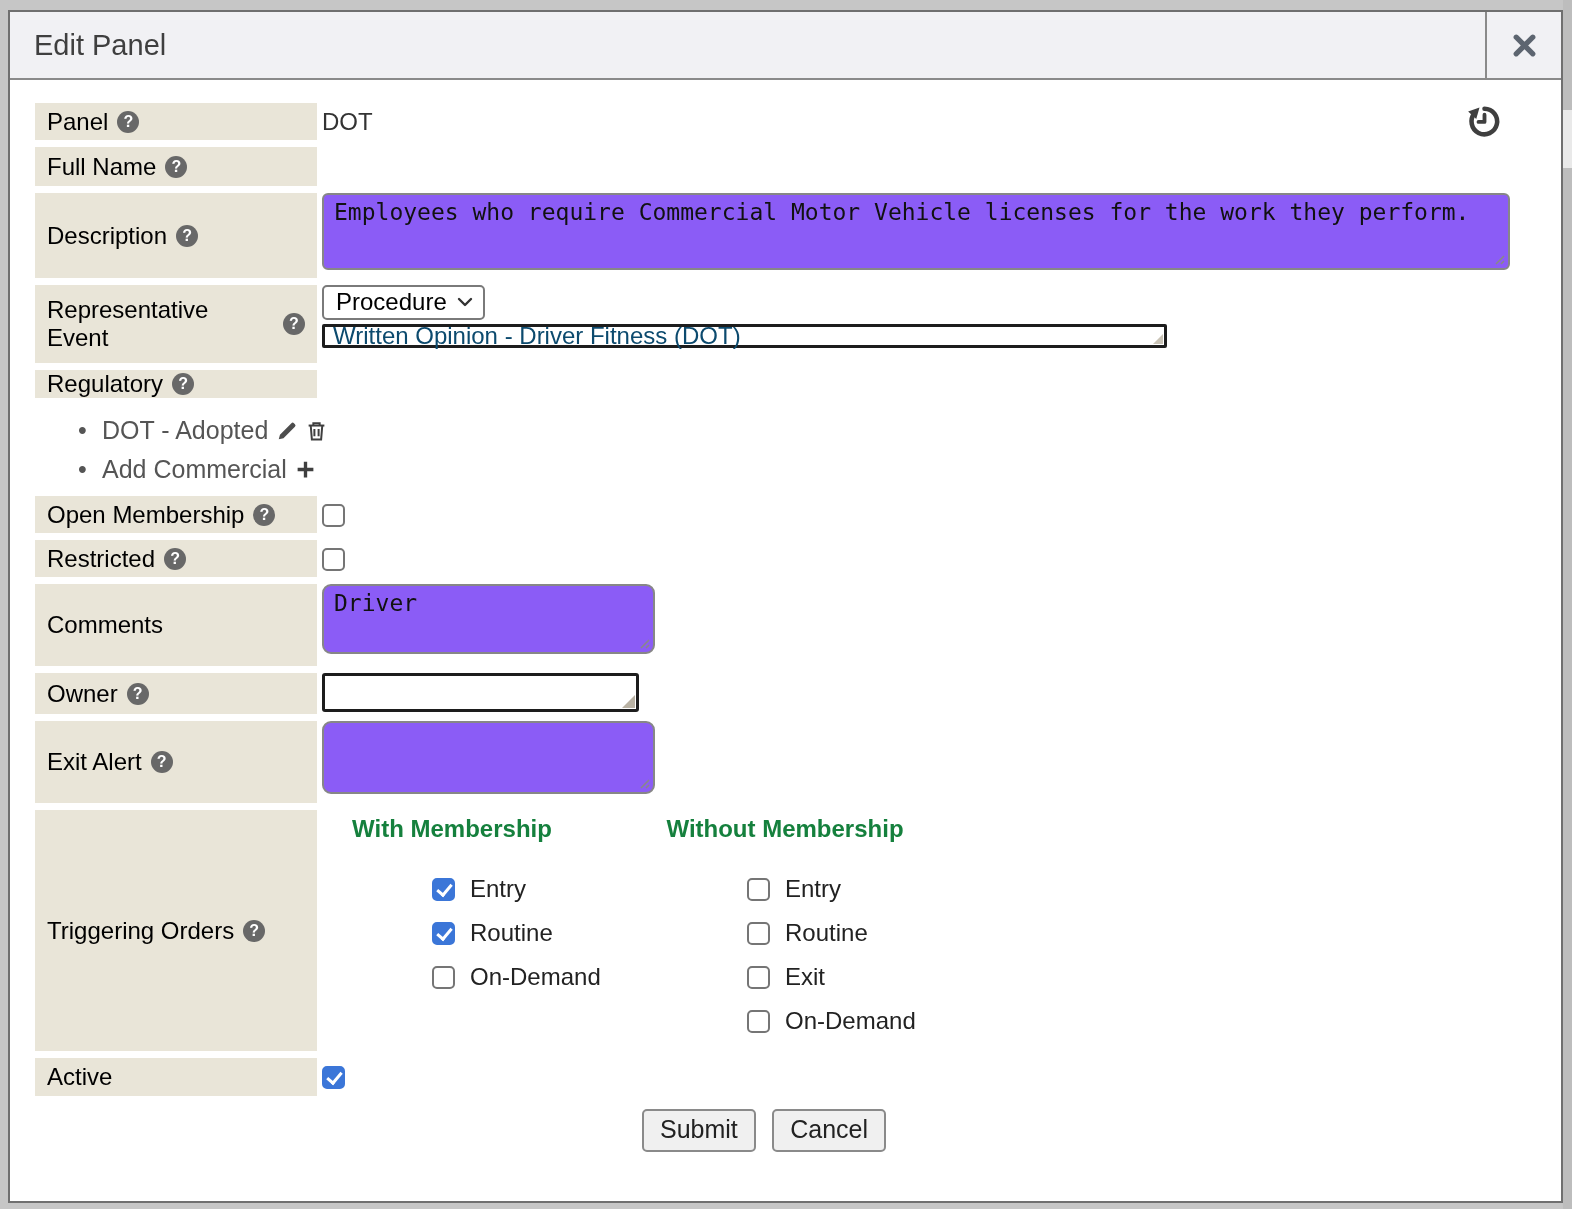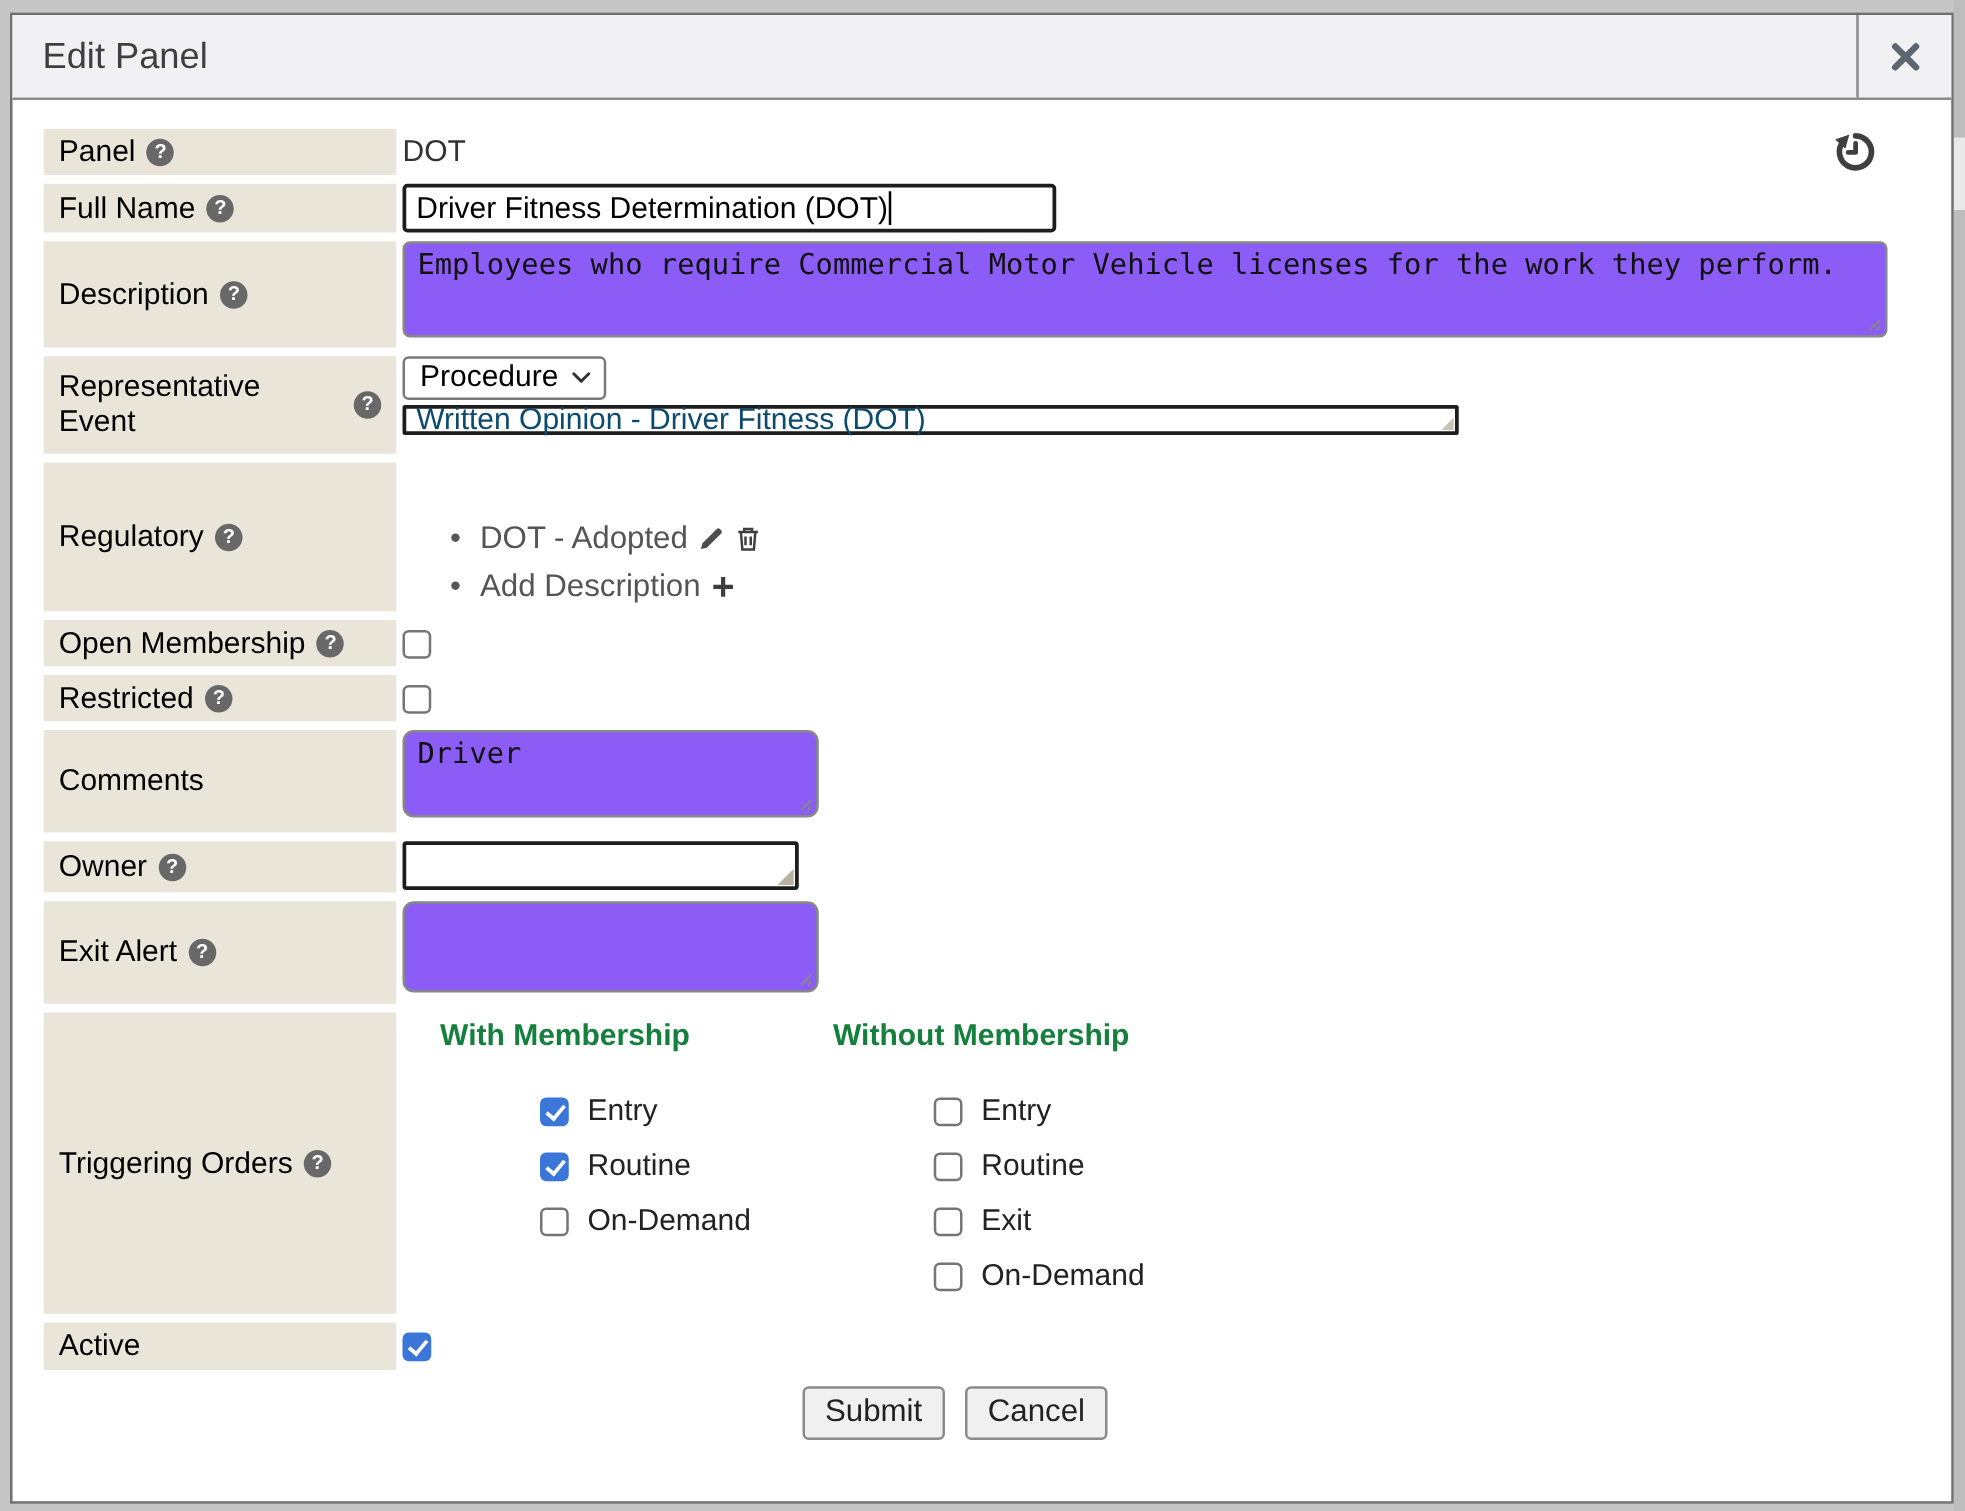--- a/index.html
+++ b/index.html
@@ -49,21 +49,21 @@
     display:inline-flex; align-items:center; justify-content:center;
     flex-shrink:0; cursor:pointer;
   }
   .cell-field{ flex:1; margin-left:5px; position:relative; }
 
   
   .row-panel{ min-height:37px; }
   .row-fullname{ min-height:39px; }
   .row-desc{ min-height:85px; }
   .row-repevent{ min-height:78px; }
-  .row-regulatory{ min-height:119px; }
+  .row-regulatory{ min-height:119px;flex-direction:column; }
   .row-open, .row-restricted{ min-height:37px; }
   .row-comments{ min-height:82px; }
   .row-owner{ min-height:41px; }
   .row-exit{ min-height:82px; }
   .row-trig{ min-height:238px; }
   .row-active{ min-height:38px; }
 
   .panel-field{ display:flex; align-items:center; justify-content:space-between; }
   .panel-value{ font-size:24px; color:#333; }
   .history-btn{ margin-right:18px; cursor:pointer; line-height:0; }
@@ -175,26 +175,20 @@
             <path d="M13 8.2 V13.3 H8.8" fill="none" stroke="#3f3f3f" stroke-width="2.7" stroke-linecap="round" stroke-linejoin="round"></path>
           </svg>
         </span>
       </div>
     </div>
 
     <div class="row row-fullname">
       <div class="cell-label">
         <span>Full Name</span>
         <span class="qicon">?</span>
-      </div>
-      <div class="cell-field">
-        <div class="input-strong fullname-input">
-          <span>Driver Fitness Determination (DOT)</span>
-            <span class="caret"></span>
-        </div>
       </div>
     </div>
 
     <div class="row row-desc">
       <div class="cell-label">
         <span>Description</span>
         <span class="qicon">?</span>
       </div>
       <div class="cell-field">
         <div class="textarea desc-textarea">
@@ -241,21 +235,21 @@
           <span class="icon-btn">
             <svg width="21" height="22" viewBox="0 0 20 20" fill="none" stroke="#3f3f3f" stroke-width="1.9">
               <path d="M2.5 4.8h15"></path>
                 <path d="M7 4.8V2.6h6v2.2"></path>
               <path d="M4.5 4.8l1.1 13.4h8.8l1.1-13.4"></path>
               <path d="M8 8.2v6.8M12 8.2v6.8"></path>
             </svg>
           </span>
         </div>
         <div class="reg-item">
-          <span class="reg-link">Add Description</span>
+          <span class="reg-link">Add Commercial</span>
           <span class="icon-btn">
             <svg width="21" height="21" viewBox="0 0 20 20">
                 <path d="M8.4 2.5h3.2v5.9h5.9v3.2h-5.9v5.9H8.4v-5.9H2.5V8.4h5.9z" fill="#3f3f3f"></path>
               </svg>
           </span>
         </div>
       </div>
     </div>
 
     <div class="row row-open">

